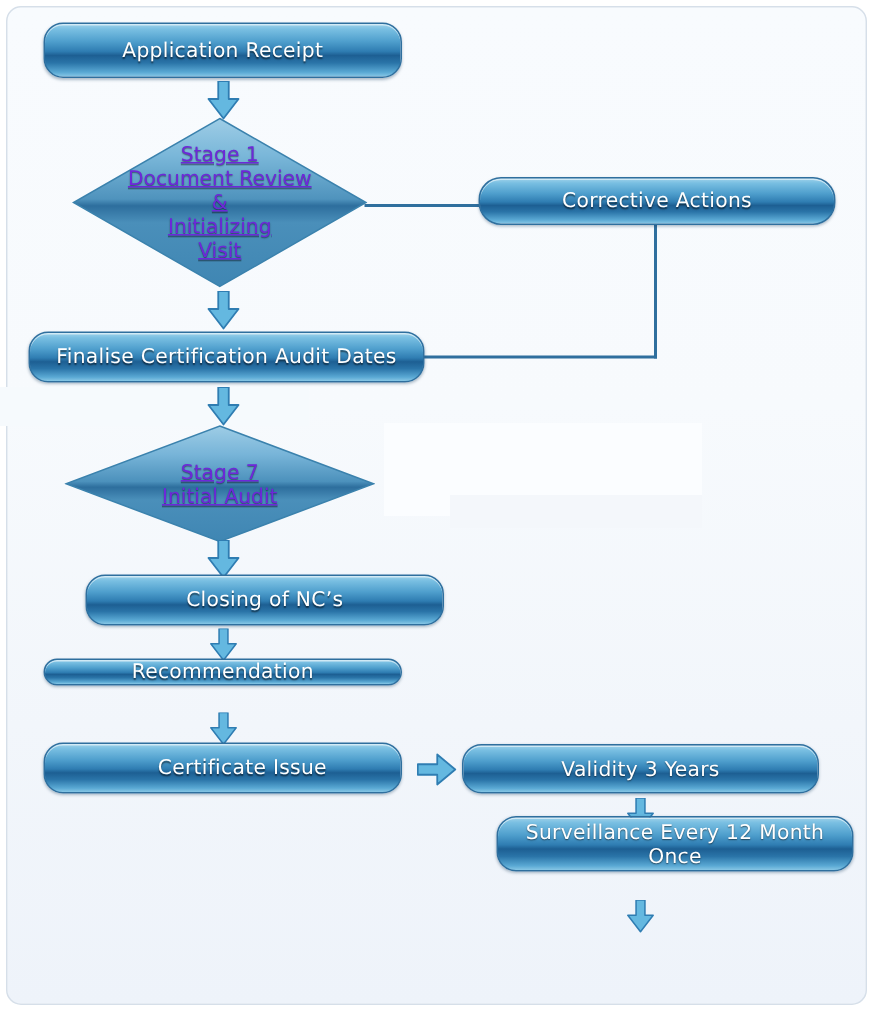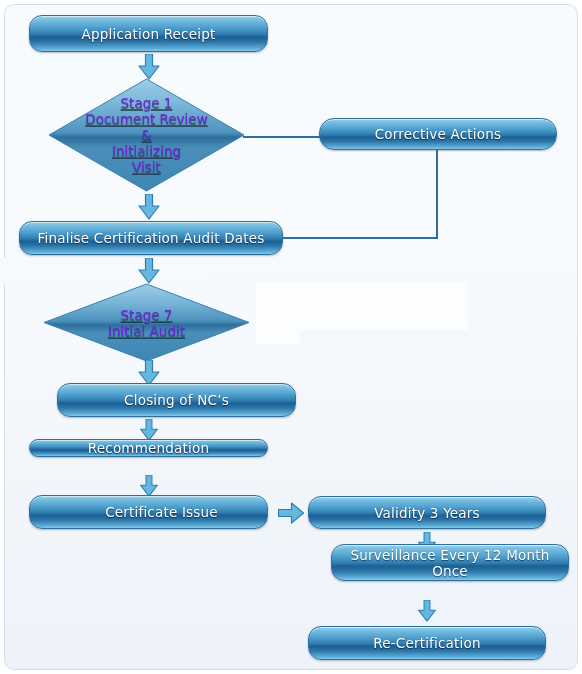--- a/index.html
+++ b/index.html
@@ -254,17 +254,14 @@
   <div class="node box" style="left:308px; top:544px; width:238px; height:37px;margin-left:23px;">
     <span>Surveillance Every 12 Month Once</span>
   </div>
 
   <div class="arrow" style="left:416px; top:600px;">
     <svg width="22" height="22" viewBox="0 0 22 26">
       <polygon points="7.5,0 14.5,0 14.5,12 21,12 11,25 1,12 7.5,12" fill="#64b8e0" stroke="#2f7db2" stroke-width="1.2" stroke-linejoin="round"></polygon>
     </svg>
   </div>
 
-  <div class="node box" style="left:308px; top:626px; width:238px; height:34px;">
-    <span>Re-Certification</span>
-  </div>
 
 </div>
 
 </body></html>

